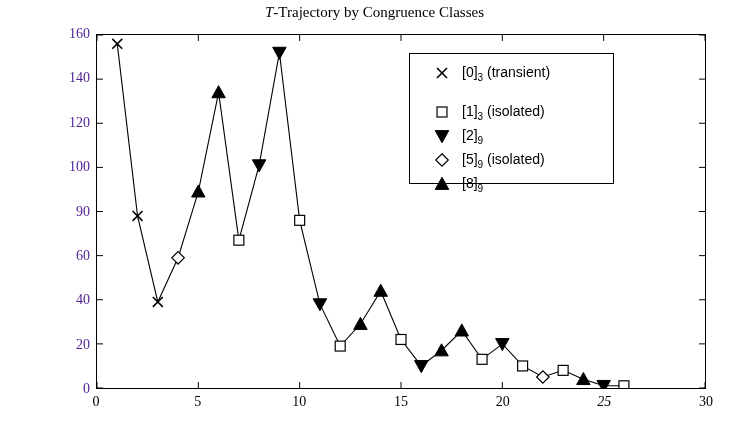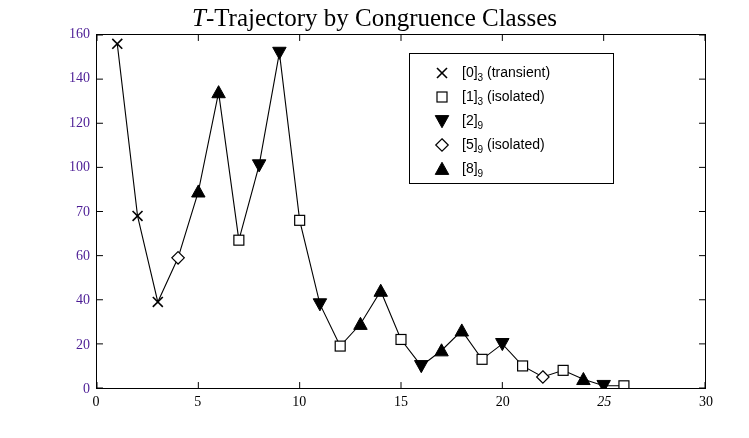--- a/index.html
+++ b/index.html
@@ -8,21 +8,21 @@
     background:#ffffff;
     font-family:"Liberation Serif", serif;
     overflow:hidden;
   }
   #root{position:relative;width:749px;height:438px;}
 
   #title{
     position:absolute;
     left:0; top:4px; width:749px;
     text-align:center;
-    font-size:25px;
+    font-size:15px;
     color:#000;
     font-family:"Liberation Serif", serif;
   }
   #title .ital{font-style:italic;}
 
   
   #plot{
     position:absolute;
     left:96px; top:34px;
     width:610px; height:355px;
@@ -89,21 +89,21 @@
 
   <div id="title">
     <span class="ital">T</span><span>-Trajectory by Congruence Classes</span>
   </div>
 
   <div id="ylabels">
       <div class="ytick-label" style="top: 355px;">0</div>
       <div class="ytick-label" style="top: 310.625px;">20</div>
       <div class="ytick-label" style="top: 266.25px;">40</div>
       <div class="ytick-label" style="top: 221.875px;">60</div>
-      <div class="ytick-label" style="top: 177.5px;">70</div>
+      <div class="ytick-label" style="top: 177.5px;">90</div>
       <div class="ytick-label" style="top: 133.125px;">100</div>
       <div class="ytick-label" style="top: 88.75px;">120</div>
       <div class="ytick-label" style="top: 44.375px;">140</div>
       <div class="ytick-label" style="top: 0px;">160</div>
     </div>
   <div id="xlabels">
       <div class="xtick-label" style="left: 0px;">0</div>
       <div class="xtick-label" style="left: 101.667px;">5</div>
       <div class="xtick-label" style="left: 203.333px;">10</div>
       <div class="xtick-label" style="left: 305px;">15</div>
@@ -238,47 +238,47 @@
   <div id="legend">
       <div class="legend-row" style="margin-top: 7px;">
         <div class="legend-mark"><svg width="52" height="24">
             <g>
               <line x1="27" y1="7" x2="37" y2="17" stroke="#000" stroke-width="1.6"></line>
               <line x1="27" y1="17" x2="37" y2="7" stroke="#000" stroke-width="1.6"></line>
             </g>
           </svg></div>
         <div class="legend-text">[0]<sub>3</sub> (transient)</div>
       </div>
+      <div class="legend-row" style="margin-top: 15px;">
+        <div class="legend-mark"><svg width="52" height="24">
+            <g>
+              <rect x="27" y="7" width="10" height="10" fill="#fff" stroke="#000" stroke-width="1.2"></rect>
+            </g>
+          </svg></div>
+        <div class="legend-text">[1]<sub>3</sub> (isolated)</div>
+      </div>
+      <div class="legend-row" style="margin-top: 0px; text-align: center;">
+        <div class="legend-mark"><svg width="52" height="24">
+            <g>
+              <polygon points="32,18.75 38.75,6.6 25.25,6.6" fill="#000" stroke="#000" stroke-width="1"></polygon>
+            </g>
+          </svg></div>
+        <div class="legend-text">[2]<sub>9</sub></div>
+      </div>
       <div class="legend-row" style="margin-top: 0px;">
         <div class="legend-mark"><svg width="52" height="24">
             <g>
-              <rect x="27" y="7" width="10" height="10" fill="#fff" stroke="#000" stroke-width="1.2"></rect>
-            </g>
-          </svg></div>
-        <div class="legend-text">[1]<sub>3</sub> (isolated)</div>
-      </div>
-      <div class="legend-row" style="margin-top: 0px; text-align: center;">
-        <div class="legend-mark"><svg width="52" height="24">
-            <g>
-              <polygon points="32,18.75 38.75,6.6 25.25,6.6" fill="#000" stroke="#000" stroke-width="1"></polygon>
-            </g>
-          </svg></div>
-        <div class="legend-text">[2]<sub>9</sub></div>
+              <polygon points="32,5.75 38.25,12 32,18.25 25.75,12" fill="#fff" stroke="#000" stroke-width="1.2"></polygon>
+            </g>
+          </svg></div>
+        <div class="legend-text">[5]<sub>9</sub> (isolated)</div>
       </div>
       <div class="legend-row" style="margin-top: 0px;">
         <div class="legend-mark"><svg width="52" height="24">
             <g>
-              <polygon points="32,5.75 38.25,12 32,18.25 25.75,12" fill="#fff" stroke="#000" stroke-width="1.2"></polygon>
-            </g>
-          </svg></div>
-        <div class="legend-text">[5]<sub>9</sub> (isolated)</div>
-      </div>
-      <div class="legend-row" style="margin-top: 0px;">
-        <div class="legend-mark"><svg width="52" height="24">
-            <g>
               <polygon points="32,5.25 38.75,17.4 25.25,17.4" fill="#000" stroke="#000" stroke-width="1"></polygon>
             </g>
           </svg></div>
         <div class="legend-text">[8]<sub>9</sub></div>
       </div>
     </div>
 
 </div>
 
 </body></html>

